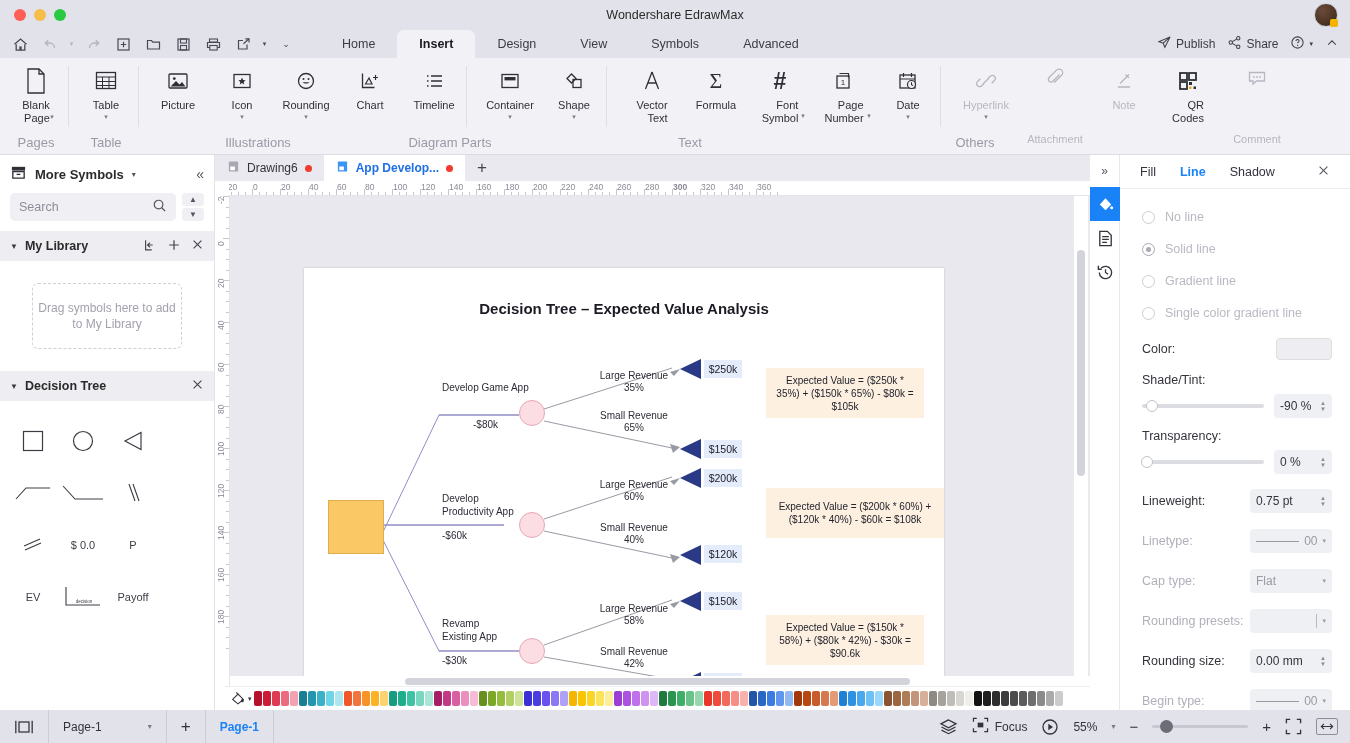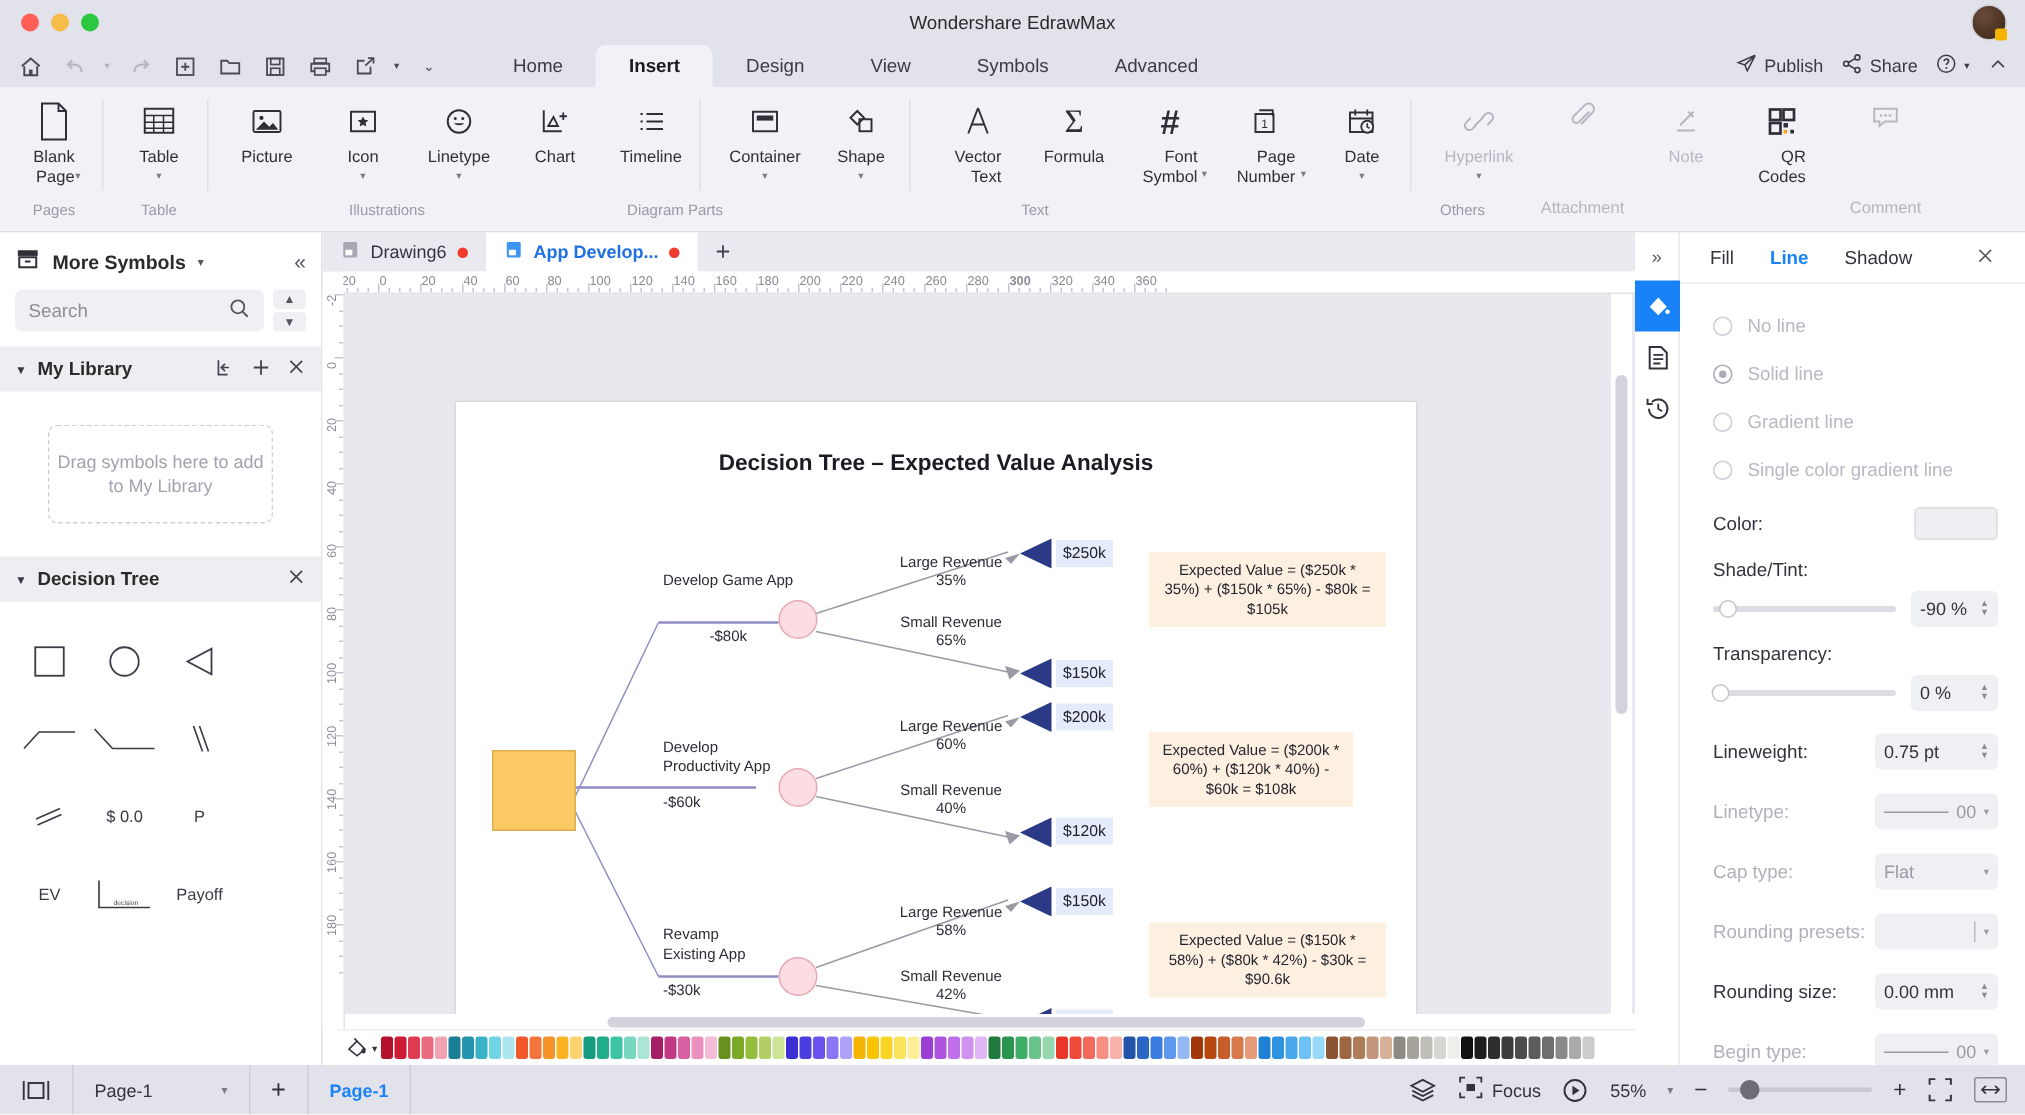--- a/index.html
+++ b/index.html
@@ -82,21 +82,21 @@
   .rb-item.wide { width: 74px; gap: 40px; }
   .rb-item .ic { height: 30px; display: flex; align-items: center; justify-content: center; }
   .rb-item .lb {
     font-size: 11px; line-height: 12.5px; text-align: right; margin-top: 3px;
     white-space: pre-line;
   }
   .rb-item.disabled { color: #b6b6c0; }
   .rb-item .caret { font-size: 7px; color: #7d7d88; margin-top: 1px; }
   .grouplabels {
     position: absolute; bottom: 3px; left: 0; width: 100%; height: 16px;
-    font-size: 10px; color: #9a9aa6;
+    font-size: 13px; color: #9a9aa6;
   }
   .grouplabels span { position: absolute; text-align: center; }
 
   
   .leftpanel {
     position: absolute; top: 155px; left: 0; width: 215px; height: 558px;
     background: #ffffff; border-right: 1px solid #e2e2e8;
   }
   .lp-head {
     height: 38px; display: flex; align-items: center; padding: 0 10px; gap: 8px;
@@ -468,21 +468,21 @@
         </div>
         <div class="rb-item">
           <span class="ic">
             <svg width="24" height="24" viewBox="0 0 24 24">
                 <circle cx="12" cy="12" r="7.5" fill="none" stroke="#2f2f38" stroke-width="1.3"></circle>
                 <circle cx="9.5" cy="10" r="1" fill="#2f2f38"></circle>
                 <circle cx="14.5" cy="10" r="1" fill="#2f2f38"></circle>
                 <path d="M8.6 13.2c1 1.7 5.8 1.7 6.8 0z" fill="#2f2f38"></path>
               </svg>
           </span>
-          <span class="lb">Linetype</span>
+          <span class="lb">Rounding</span>
           <span class="caret">▾</span>
         </div>
         <div class="rb-item">
           <span class="ic">
             <svg width="24" height="24" viewBox="0 0 24 24">
                 <path d="M4.5 4.5v14h12" fill="none" stroke="#2f2f38" stroke-width="1.3"></path>
                 <path d="M7.5 15 11 9l3 6z" fill="none" stroke="#2f2f38" stroke-width="1.2"></path>
                 <path d="M17.5 6v5M15 8.5h5" stroke="#2f2f38" stroke-width="1.2"></path>
               </svg>
           </span>
@@ -1023,21 +1023,21 @@
         </svg>
       <div class="payoff" style="left:400px;top:201px;width:38px;height:18px;">
         <span>$200k</span>
       </div>
       <svg style="position:absolute;left:376px;top:277px;" width="22" height="20">
           <path d="M21 0v20L0 10z" fill="#2a3a86"></path>
         </svg>
       <div class="payoff" style="left:400px;top:277px;width:38px;height:18px;">
         <span>$120k</span>
       </div>
-      <div class="evbox" style="left:462px;top:220px;width:136px;height:50px;">
+      <div class="evbox" style="left:462px;top:220px;width:178px;height:50px;">
         <span>Expected Value = ($200k * 60%) + ($120k * 40%) - $60k = $108k</span>
       </div>
 
       <div class="branchlabel" style="left:138px;top:349px;width:72px;">
         <span>Revamp Existing App</span>
       </div>
       <div class="branchlabel" style="left:138px;top:386px;">
         <span>-$30k</span>
       </div>
       <div class="node-circ" style="left:215px;top:370px;width:26px;height:26px;"></div>

